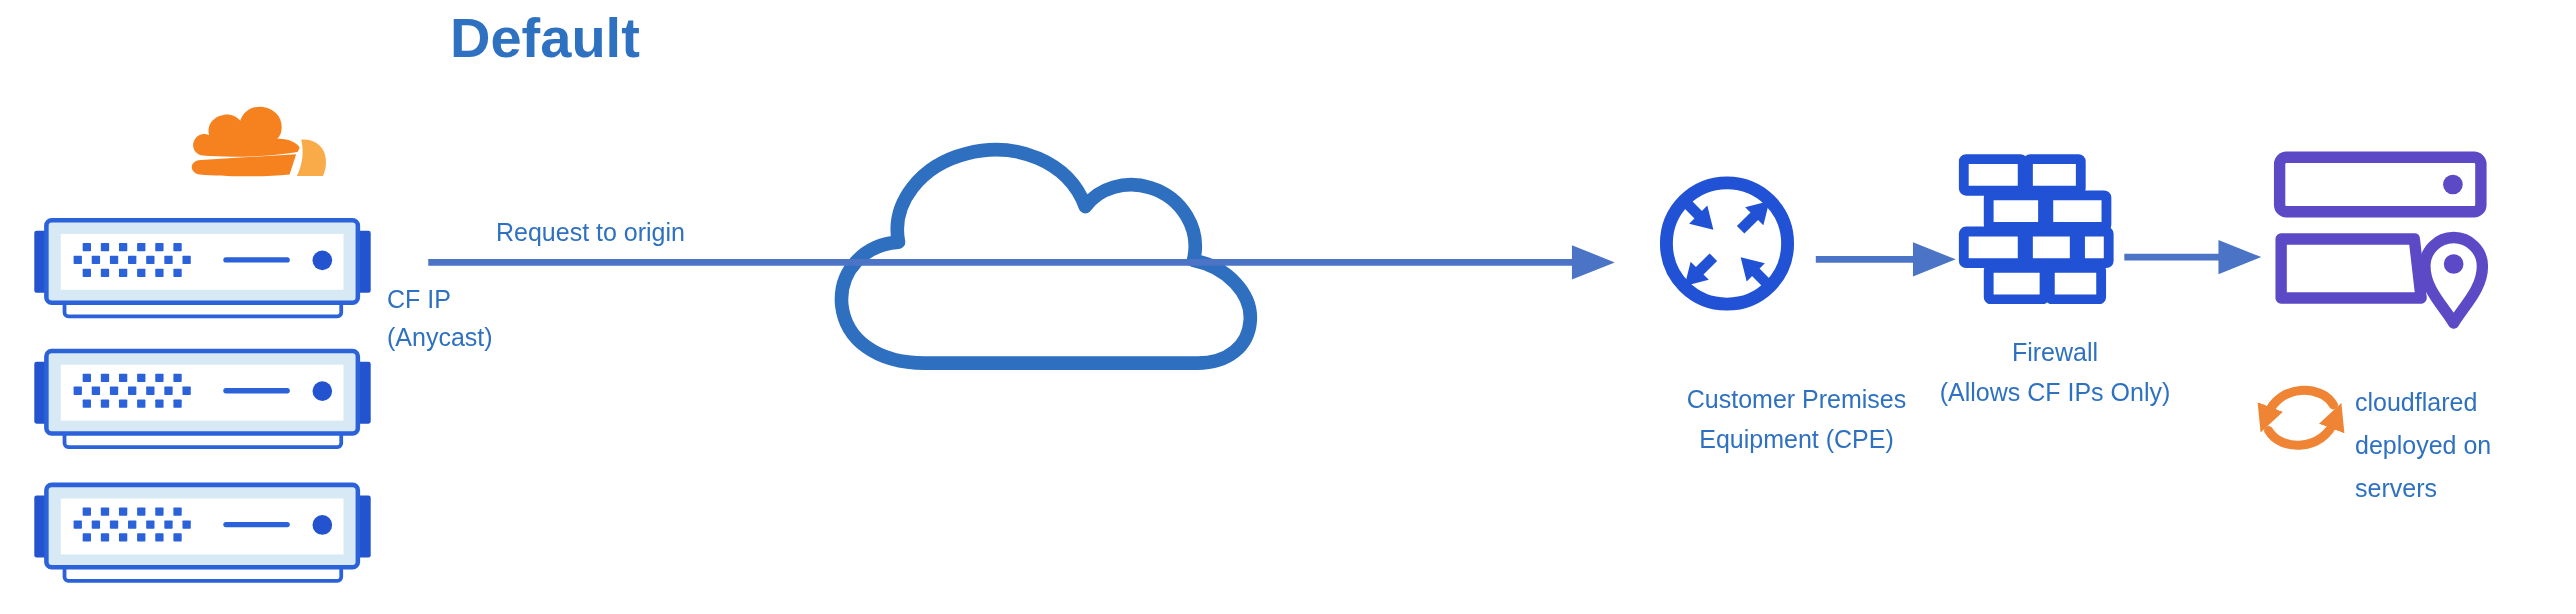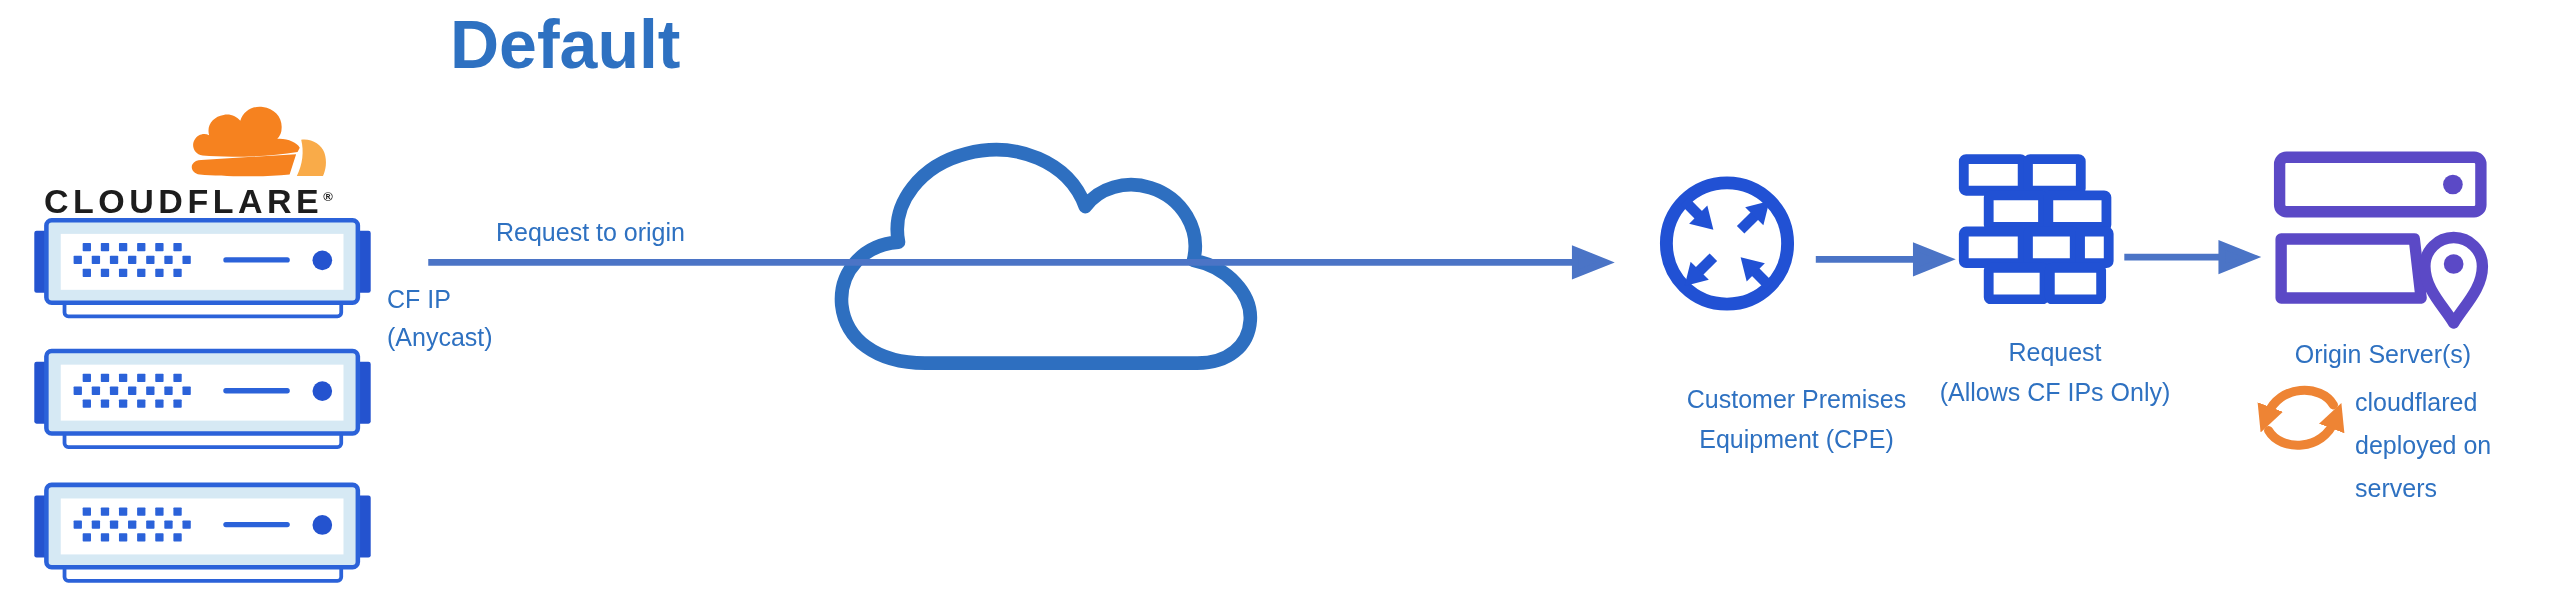--- a/index.html
+++ b/index.html
@@ -16,21 +16,21 @@
     --sync-orange:#ee8434;
     --wordmark-black:#1d1d1d;
   }
   html,body{margin:0;padding:0;background:#ffffff;}
   .canvas{
     position:relative;width:2576px;height:614px;background:#ffffff;overflow:hidden;
     font-family:"Liberation Sans", sans-serif;
   }
   .abs{position:absolute;}
   .title{
-    left:450px;top:4.5px;font-size:68px;font-weight:600;color:var(--label-blue);
+    left:450px;top:4.5px;font-size:56px;font-weight:600;color:var(--label-blue);
     letter-spacing:0px;
   }
   .wordmark{
     left:44px;top:182px;font-size:34px;font-weight:900;color:var(--wordmark-black);
     letter-spacing:4.5px;white-space:nowrap;
   }
   .wordmark sup{font-size:13px;letter-spacing:0;vertical-align:super;}
   .lbl{color:var(--label-blue);font-size:25px;font-weight:500;line-height:40px;}
   .center{text-align:center;}
   .req-label{left:428px;top:212px;width:325px;}
@@ -60,23 +60,20 @@
         C 125,36 123,41 119,45
         C 133,44 146,50 150,57 L 147,63
         C 105,70 50,71 16,68 Z"></path>
 
       <path fill="var(--brand-orange)" d="M 12,94 C 3,93 -1,85 2,80 C 4,76 9,74 14,74
         L 145,66 L 136,94 C 95,98 45,97 12,94 Z"></path>
 
       <path fill="var(--brand-orange-light)" d="M 152,46 C 166,44 180,52 184,64
         C 188,76 186,88 182,96 L 146,96 C 154,80 156,62 152,46 Z"></path>
     </svg>
-  </div>
-  <div class="abs wordmark">
-    <span>CLOUDFLARE</span><sup>®</sup>
   </div>
 
   <svg class="abs z1" style="left:34px;top:218px;" width="337" height="378" viewBox="0 0 445 500">
     <defs>
       <g id="rack">
         <rect x="0" y="17" width="22" height="82" rx="3" fill="var(--server-dark-blue)"></rect>
         <rect x="423" y="17" width="22" height="82" rx="3" fill="var(--server-dark-blue)"></rect>
         <rect x="40" y="98" width="366" height="32" rx="5" fill="#ffffff" stroke="var(--server-blue)" stroke-width="5"></rect>
         <rect x="16" y="3" width="412" height="109" rx="7" fill="var(--server-pale)" stroke="var(--server-blue)" stroke-width="6"></rect>
         <rect x="35" y="21" width="374" height="74" fill="#ffffff"></rect>
@@ -165,34 +162,33 @@
       <rect x="42" y="56" width="72" height="42" rx="3"></rect>
       <rect x="121" y="56" width="77" height="42" rx="3"></rect>
       <rect x="9" y="104" width="78" height="42" rx="3"></rect>
       <rect x="94" y="104" width="62" height="42" rx="3"></rect>
       <rect x="163" y="104" width="38" height="42" rx="3"></rect>
       <rect x="42" y="152" width="74" height="42" rx="3"></rect>
       <rect x="123" y="152" width="68" height="42" rx="3"></rect>
     </g>
   </svg>
   <div class="abs lbl center fw-label z2">
-    <div>Request</div>
+    <div>Firewall</div>
     <div>(Allows CF IPs Only)</div>
   </div>
 
   <svg class="abs z2" style="left:2266px;top:148px;" width="227" height="182" viewBox="0 0 300 240">
     <g fill="#ffffff" stroke="var(--purple)" stroke-width="15" stroke-linejoin="round">
       <rect x="18" y="12" width="266" height="72" rx="9"></rect>
       <path d="M 20,120 L 196,120 L 205,198 L 20,198 Z"></path>
     </g>
     <circle cx="247" cy="48" r="13" fill="var(--purple)"></circle>
     <path d="M 248,231 C 234,208 210,186 210,156 A 38,38 0 1 1 286,156 C 286,186 262,208 248,231 Z" fill="#ffffff" stroke="var(--purple)" stroke-width="15" stroke-linejoin="round"></path>
     <circle cx="248" cy="153" r="13" fill="var(--purple)"></circle>
   </svg>
-  <div class="abs lbl center origin-label z2">Origin Server(s)</div>
 
   <svg class="abs z2" style="left:2255px;top:382px;" width="92" height="73" viewBox="0 0 122 96">
     <defs>
       <marker id="ah" markerWidth="3" markerHeight="3" refX="1" refY="1.5" orient="auto" markerUnits="strokeWidth">
         <path d="M0,0 L3,1.5 L0,3 Z" fill="var(--sync-orange)"></path>
       </marker>
     </defs>
     <g stroke="var(--sync-orange)" stroke-width="12" fill="none" stroke-linecap="round">
       <path d="M 104,30 C 88,2 32,2 16,44" marker-end="url(#ah)"></path>
       <path d="M 18,64 C 34,92 90,92 106,50" marker-end="url(#ah)"></path>

